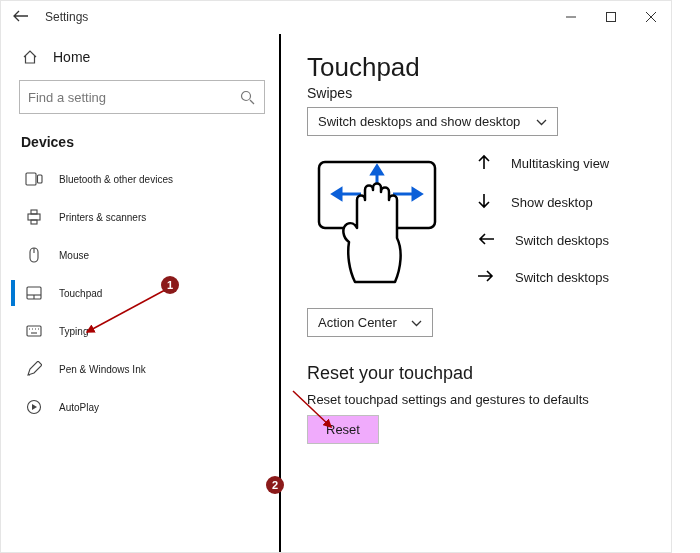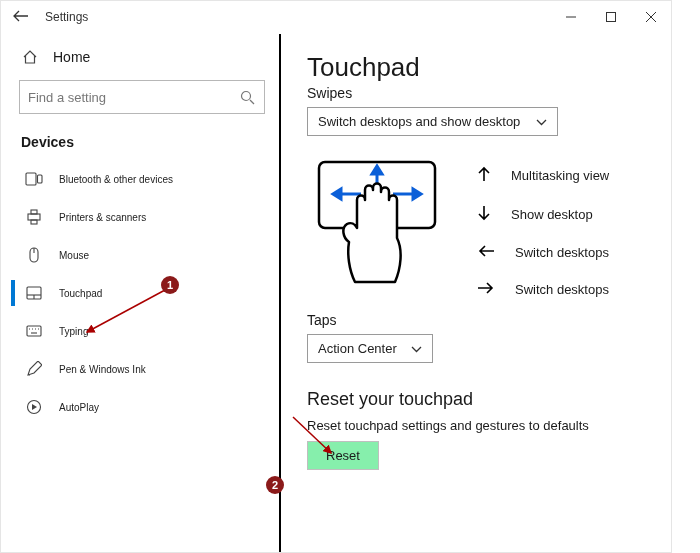--- a/index.html
+++ b/index.html
@@ -19,25 +19,25 @@
   .section-label { font-weight:600; font-size:14px; padding:6px 10px 10px 10px; }
   .nav-item { display:flex; align-items:center; gap:16px; padding:10px 10px 10px 14px; font-size:10px; color:#222; position:relative; }
   .nav-item.active::before { content:""; position:absolute; left:0; top:6px; bottom:6px; width:4px; background:#0078d4; }
   .icon-slot { width:18px; height:18px; color:#444; display:flex; align-items:center; justify-content:center; }
   .content { flex:1; padding:10px 24px 0 26px; overflow:hidden; position:relative; }
   h1.page-title { font-weight:400; font-size:26px; margin:8px 0 2px 0; }
   .sub-label { font-size:14px; margin:0 0 6px 0; }
   .dropdown { display:inline-flex; align-items:center; gap:16px; border:1px solid #9a9a9a; padding:6px 10px; font-size:13px; color:#222; background:#fff; }
   .dropdown.small { gap:14px; }
   .gesture-block { display:flex; align-items:flex-start; gap:30px; margin-top:14px; margin-bottom:14px; }
-  .gesture-list { display:flex; flex-direction:column; gap:20px; font-size:13px; margin-top:16px; }
+  .gesture-list { display:flex; flex-direction:column; gap:20px; font-size:13px; margin-top:4px; }
   .gesture-row { display:flex; align-items:center; gap:20px; }
   .section-title { font-size:18px; font-weight:400; margin:26px 0 8px 0; }
   .section-desc { font-size:13px; margin:0 0 8px 0; }
-  .reset-btn { display:inline-block; background:#86efac; border:1px solid #bfbfbf; padding:6px 18px; font-size:13px; }
+  .reset-btn { display:inline-block; background:#f0abfc; border:1px solid #bfbfbf; padding:6px 18px; font-size:13px; }
   
   .marker { position:absolute; width:18px; height:18px; border-radius:50%; background:#8b1a1a; color:#fff; font-size:11px; font-weight:600; display:flex; align-items:center; justify-content:center; z-index:10; }
   .arrow-svg { position:absolute; pointer-events:none; z-index:9; }
 </style>
 </head>
 <body>
 
 <div class="window">
   <div class="titlebar">
     <div class="titlebar-left">
@@ -224,21 +224,20 @@
           </div>
           <div class="gesture-row">
             <span><svg width="18" height="14" stroke="#000" stroke-width="1.6" fill="none">
                   <path d="M1 7 H15 M10 2 L15 7 L10 12"></path>
                 </svg></span>
             <span>Switch desktops</span>
           </div>
         </div>
       </div>
 
-      <div class="sub-label">Taps</div>
       <div class="dropdown small">
         <span>Action Center</span>
         <span><svg width="11" height="7" stroke="#333" fill="none" stroke-width="1.3">
               <path d="M1 1 L5.5 5.5 L10 1"></path>
             </svg></span>
       </div>
 
       <div class="section-title">Reset your touchpad</div>
       <div class="section-desc">Reset touchpad settings and gestures to defaults</div>
       <div style="position:relative; display:inline-block;">

